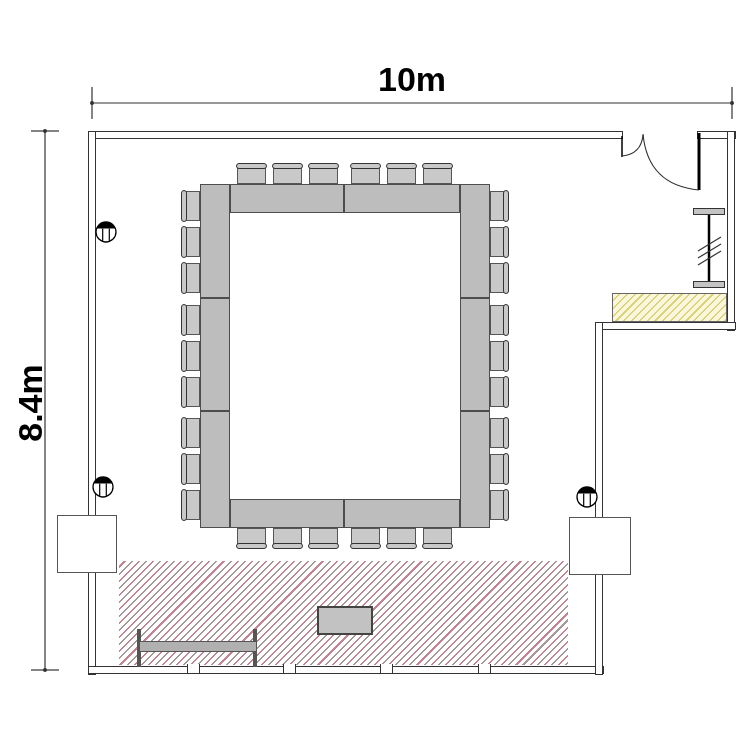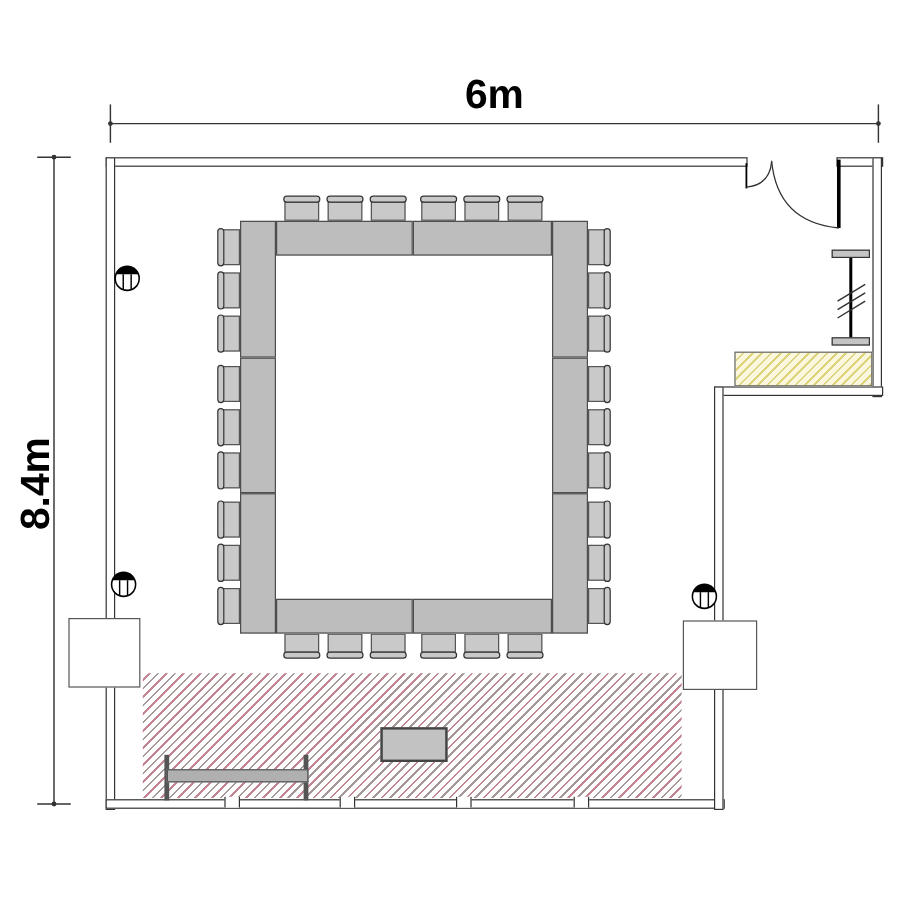--- a/index.html
+++ b/index.html
@@ -136,21 +136,21 @@
         </g>
         <g>
           <circle cx="587" cy="497" r="10" fill="#fff" stroke="#000" stroke-width="1.3"></circle>
           <path d="M577.63,493.5 A10,10 0 0 1 596.37,493.5 Z" fill="#000"></path>
           <line x1="583.7" y1="493.5" x2="583.7" y2="506.4" stroke="#000" stroke-width="1.2"></line>
           <line x1="590.3" y1="493.5" x2="590.3" y2="506.4" stroke="#000" stroke-width="1.2"></line>
         </g>
       </g>
   </svg>
 
-  <div id="dim-w" class="dimlabel">6m</div>
+  <div id="dim-w" class="dimlabel">10m</div>
   <div id="dim-h" class="dimlabel">8.4m</div>
 <div class="chair" style="left: 237px; top: 163px; width: 29px; height: 21px;">
       <div class="seat" style="left: 0px; top: 5px; width: 29px; height: 16px;"></div>
       <div class="back" style="left: -1px; top: 0px; width: 31px; height: 6px;"></div>
     </div>
     <div class="chair" style="left: 273px; top: 163px; width: 29px; height: 21px;">
       <div class="seat" style="left: 0px; top: 5px; width: 29px; height: 16px;"></div>
       <div class="back" style="left: -1px; top: 0px; width: 31px; height: 6px;"></div>
     </div>
     <div class="chair" style="left: 309px; top: 163px; width: 29px; height: 21px;">

